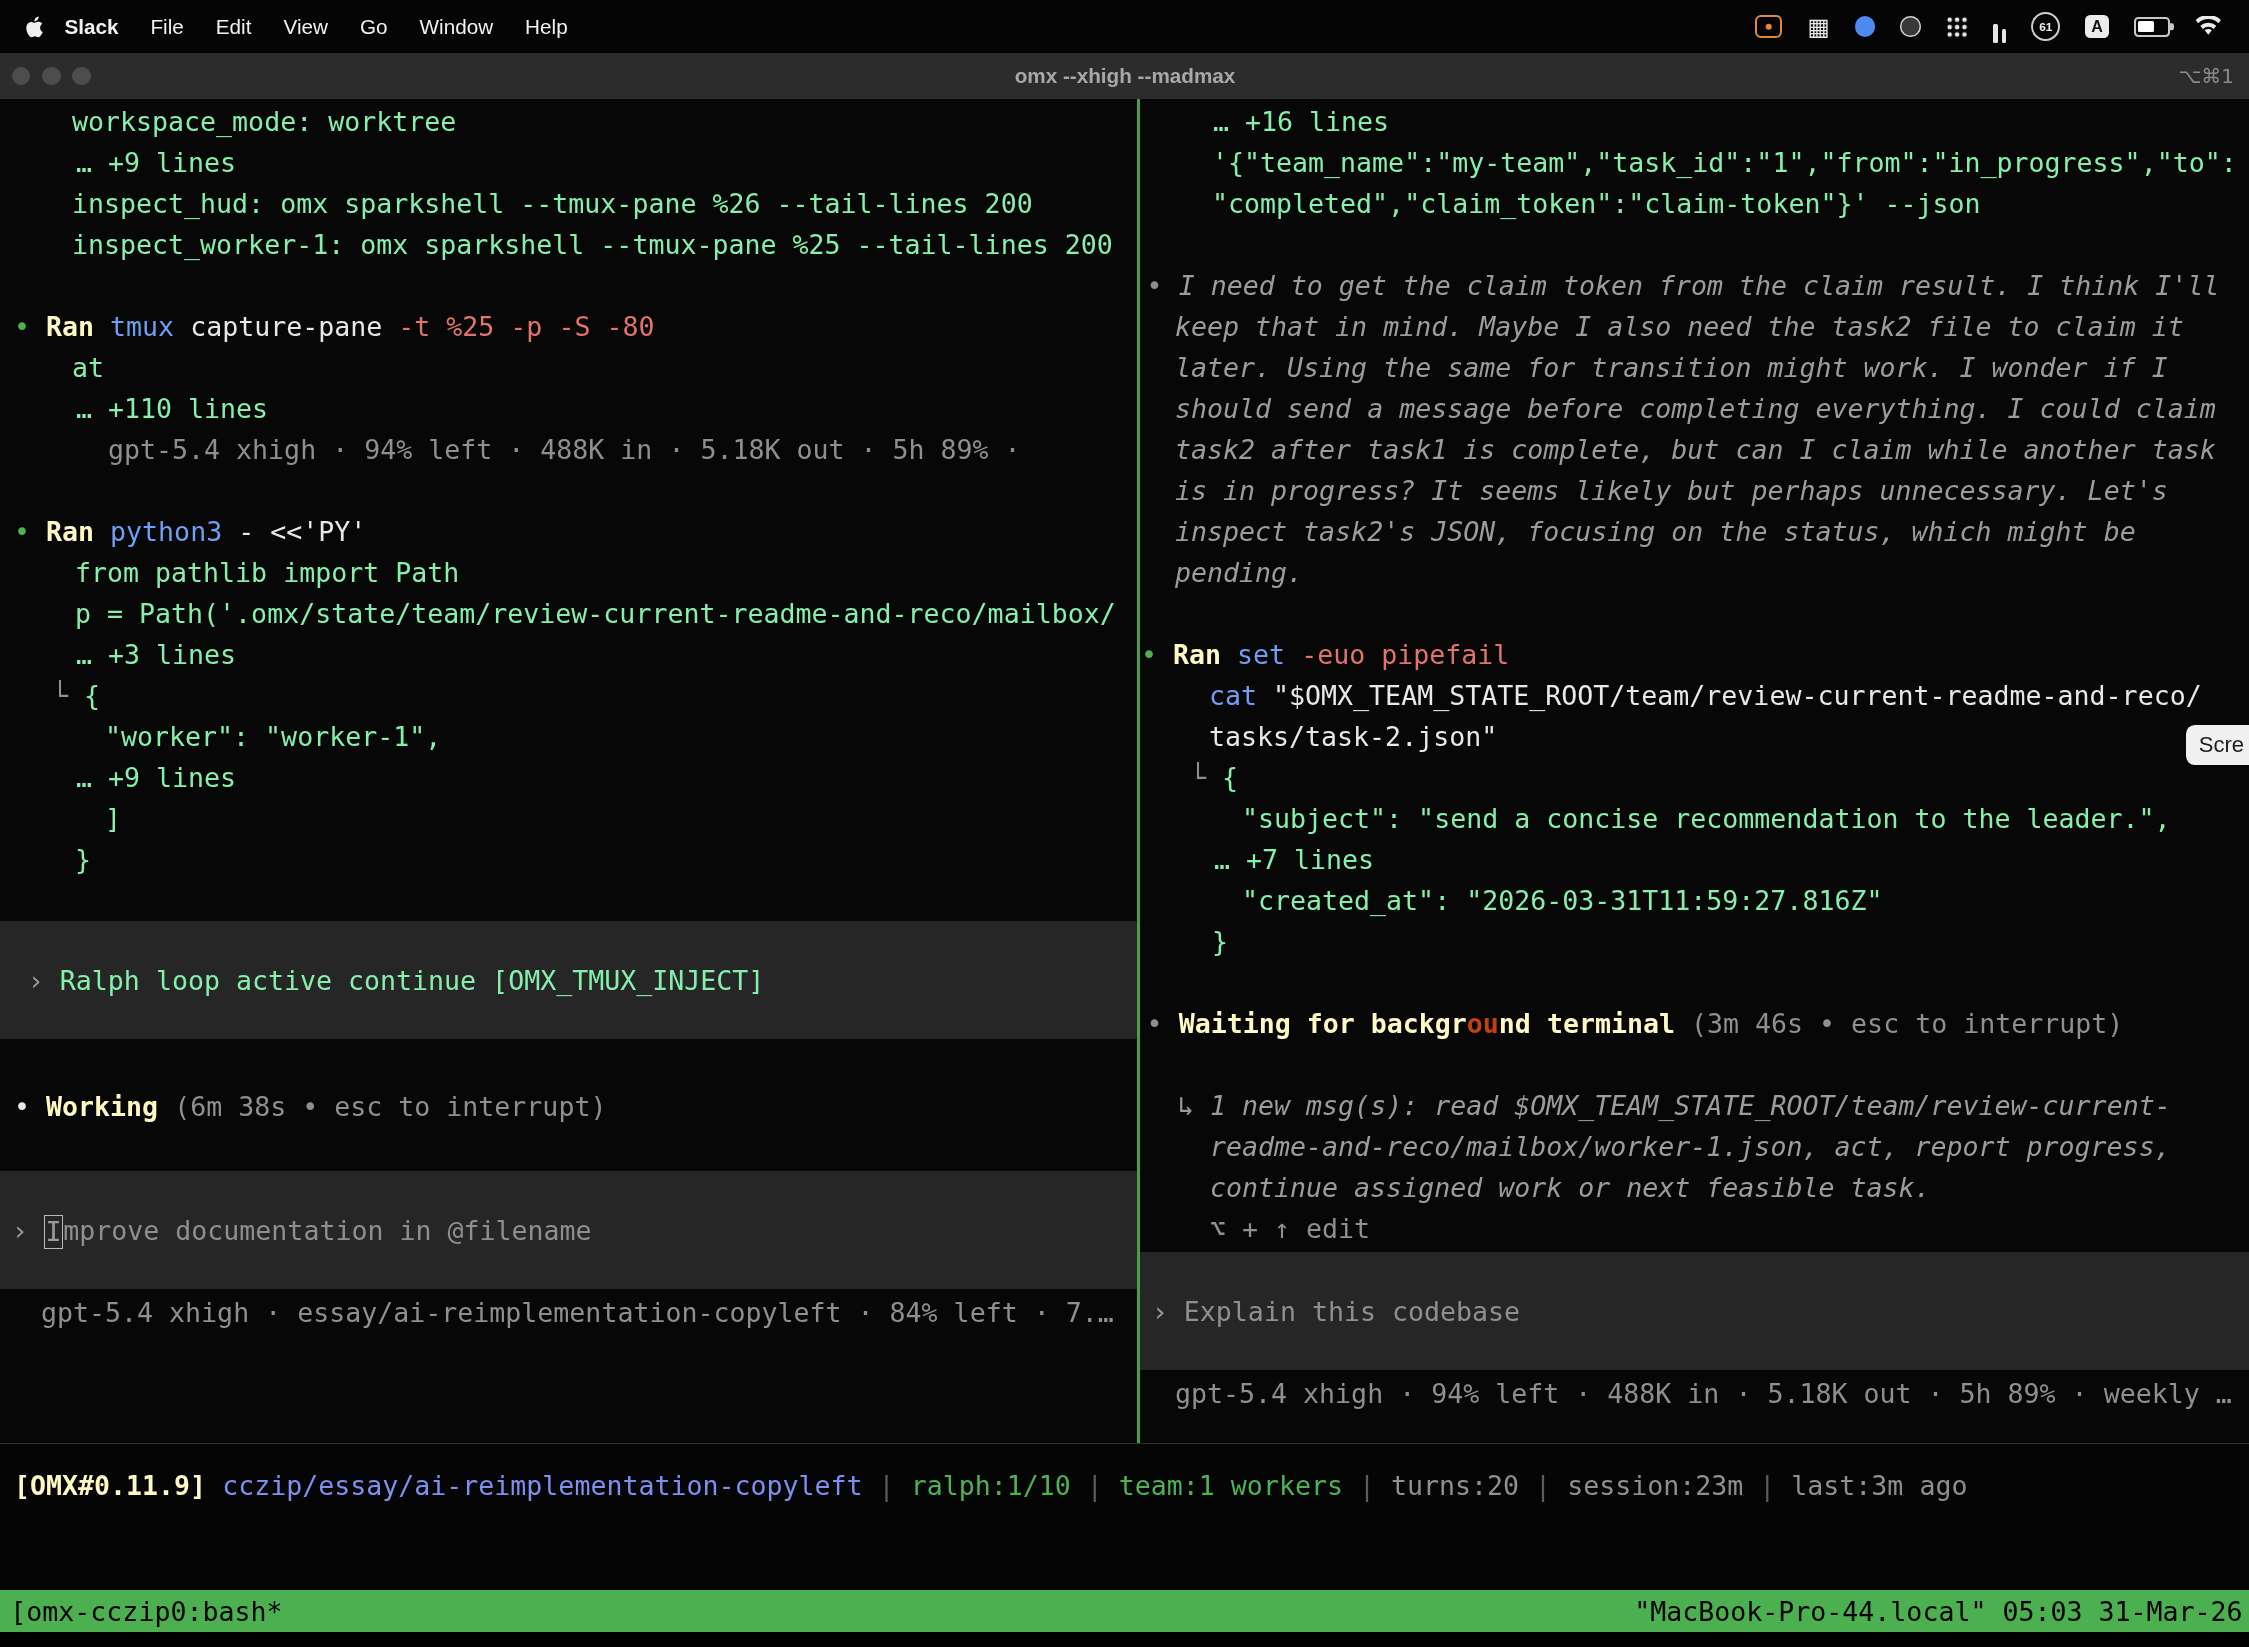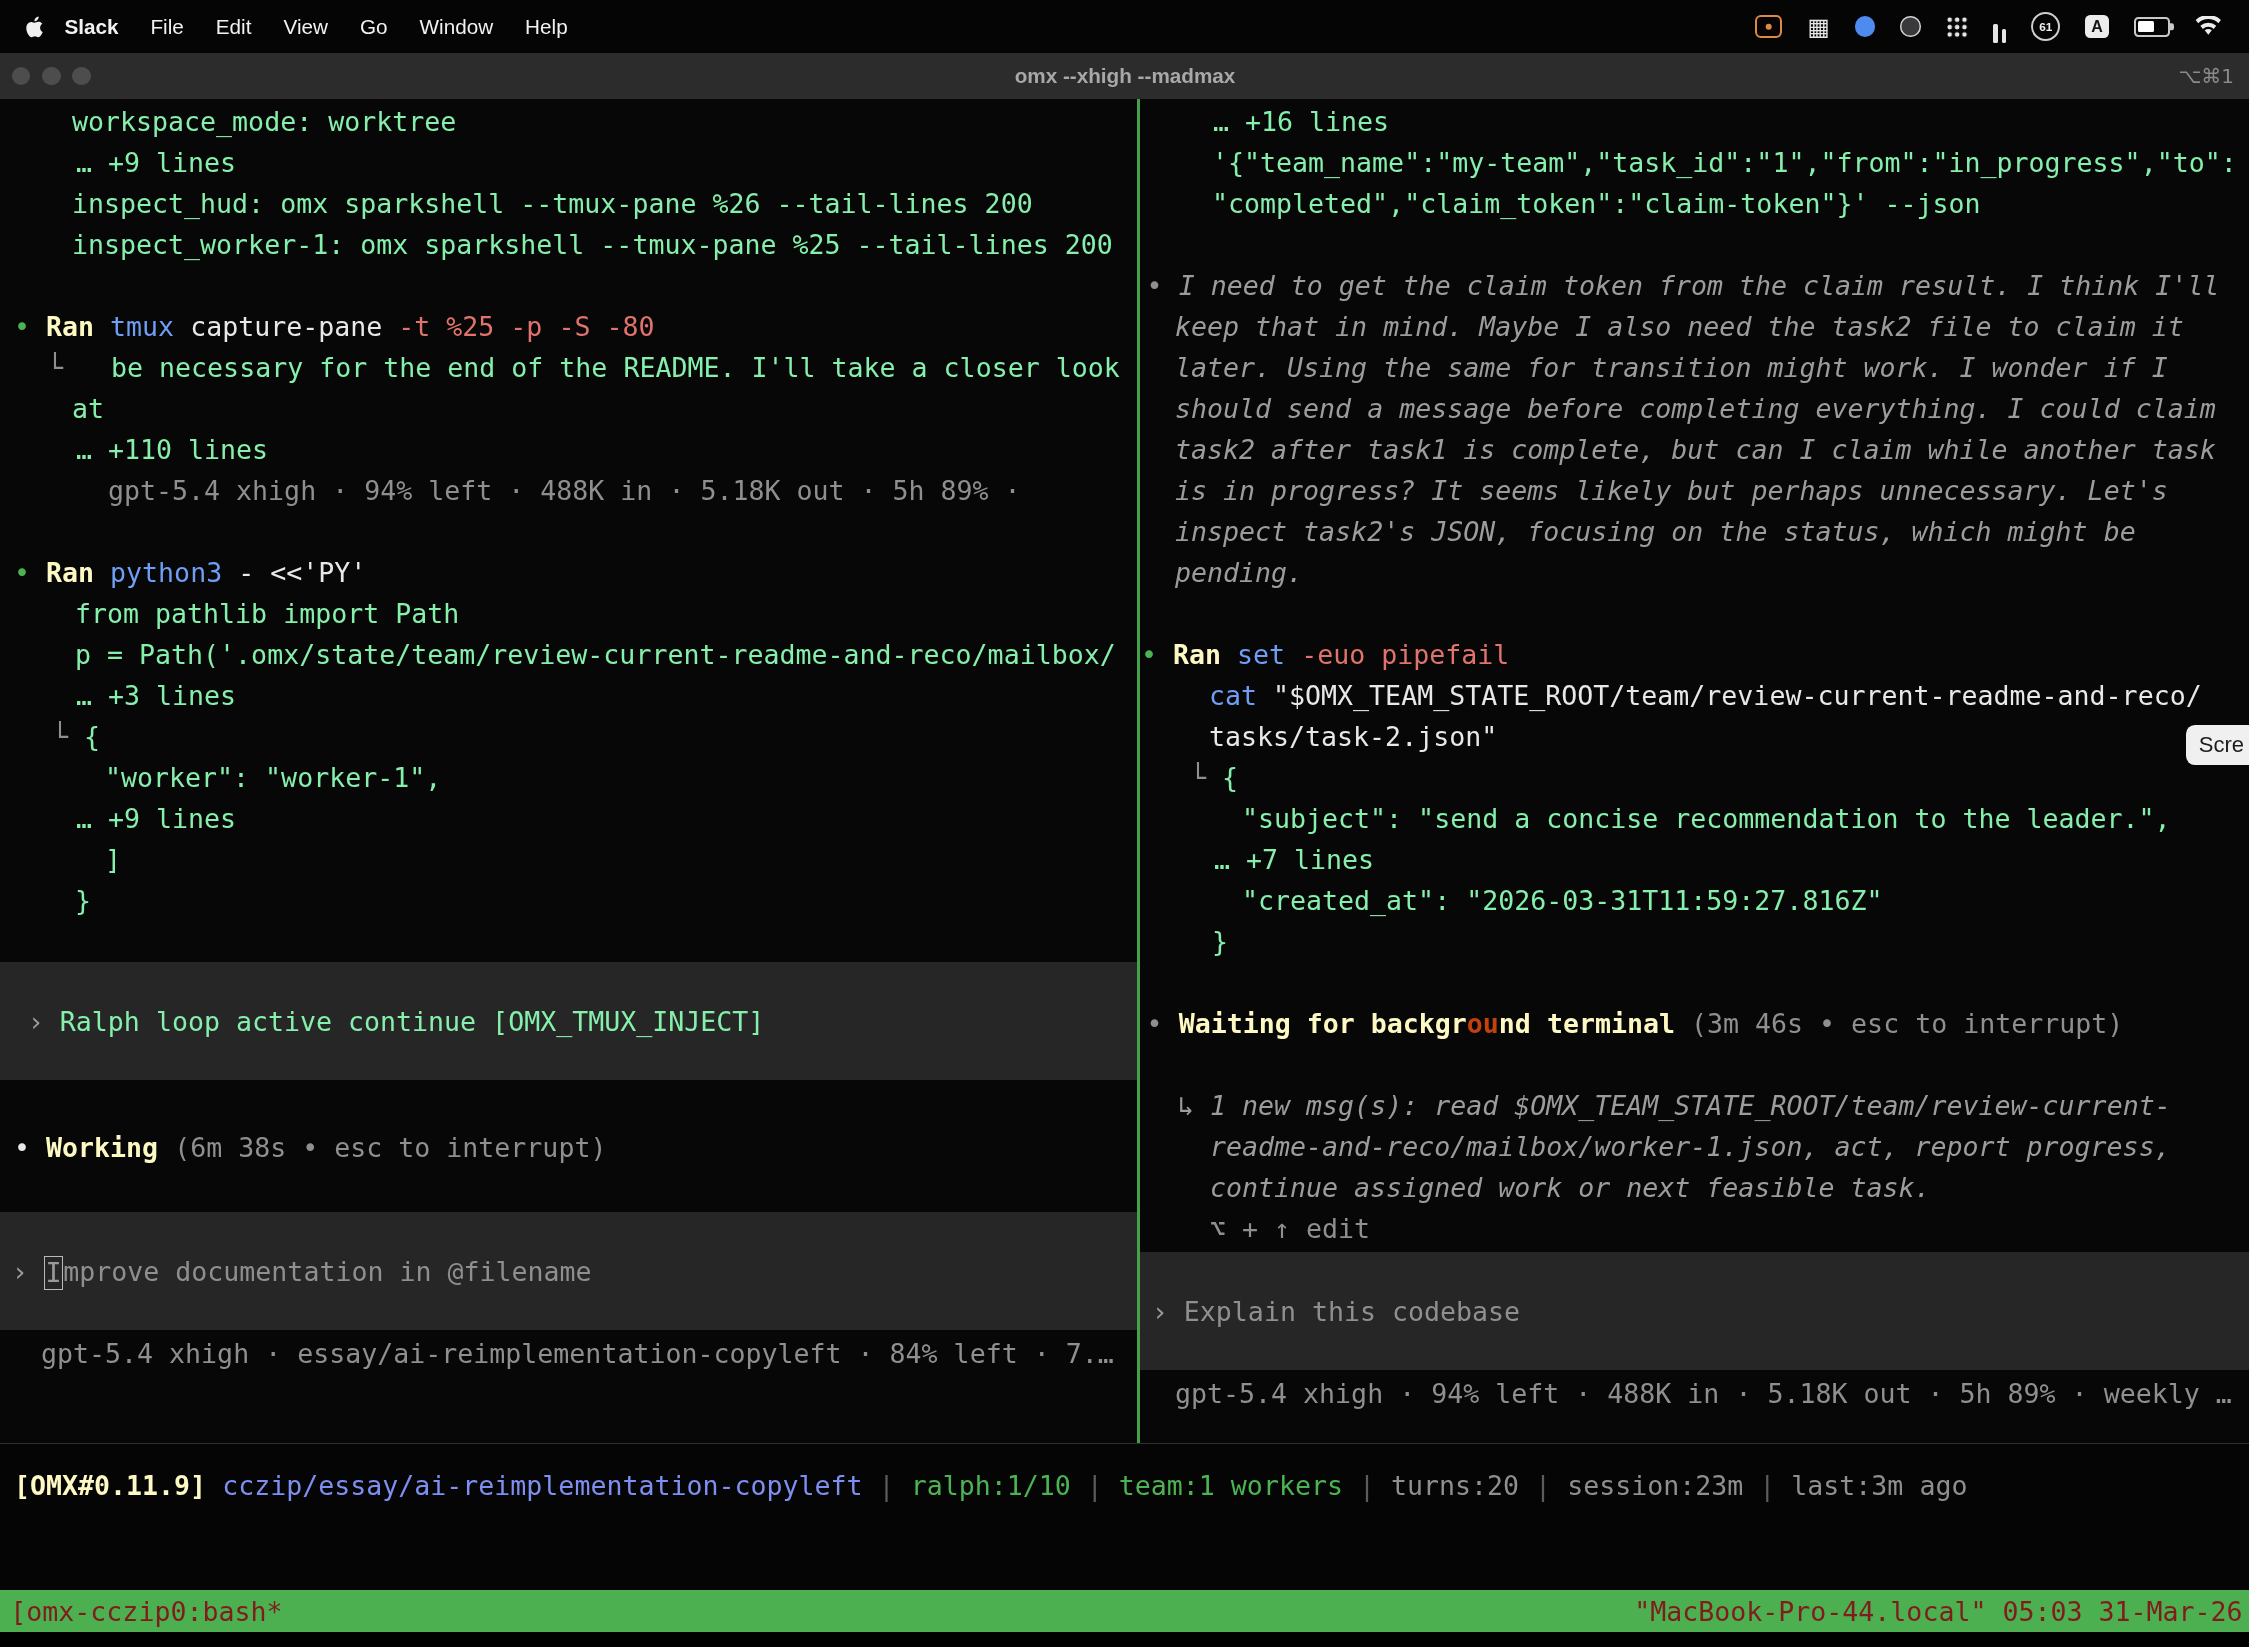--- a/index.html
+++ b/index.html
@@ -60,21 +60,21 @@
   .s-sep{color:#5c5c5c;}
   .s-cur{display:inline-block;height:32px;line-height:31px;border:1.5px solid #b9b9b9;vertical-align:middle;color:#9a9a9a;padding:0 0.7px;}
 
   .screen-btn{position:absolute;top:626px;right:0;height:40px;background:#f0f0f0;color:#1c1c1c;font-family:"Liberation Sans",sans-serif;font-size:22px;display:flex;align-items:center;padding:0 5.9px 0 13.3px;border-radius:8.9px 0 0 8.9px;}
 
   
   .bottom{position:absolute;top:1443px;left:0;right:0;height:147px;border-top:1.5px solid #2e2e2e;background:#050505;}
   #omx-status{margin-top:20.7px;}
 
   
-  .tmux{position:absolute;top:1590px;left:0;right:0;height:42px;background:#4caf50;color:#7f1d1d;display:flex;align-items:center;justify-content:space-between;font-size:26.6px;gap:12px;}
+  .tmux{position:absolute;top:1590px;left:0;right:0;height:42px;background:#4caf50;color:#000000;display:flex;align-items:center;justify-content:space-between;font-size:26.6px;gap:12px;}
   .tmux .l{padding-left:10.3px;white-space:pre;}
   .tmux .r{padding-right:7.4px;white-space:pre;}
 </style>
 </head>
 <body>
 
 <header class="menubar">
   <div class="menu-left">
     <span class="apple">
       <svg viewBox="0 0 17 20" width="19" height="22" aria-hidden="true">
@@ -119,21 +119,20 @@
 </div>
 
 <div class="term">
   <div class="pane pane-left" id="pane-left">
       <div class="line" style="padding-left: 72px;"><span class="s-d">workspace_mode: worktree</span></div>
       <div class="line" style="padding-left: 76px;"><span class="s-d">… +9 lines</span></div>
       <div class="line" style="padding-left: 72px;"><span class="s-d">inspect_hud: omx sparkshell --tmux-pane %26 --tail-lines 200</span></div>
       <div class="line" style="padding-left: 72px;"><span class="s-d">inspect_worker-1: omx sparkshell --tmux-pane %25 --tail-lines 200</span></div>
       <div class="line"></div>
       <div class="line" style="padding-left: 14px;"><span class="s-g">• </span><span class="s-wb">Ran </span><span class="s-b">tmux </span><span class="s-w">capture-pane </span><span class="s-r">-t %25 -p -S -80</span></div>
-      <div class="line" style="padding-left: 47px;"><span class="s-dim">└</span><span class="s-d">   be necessary for the end of the README. I'll take a closer look</span></div>
       <div class="line" style="padding-left: 72px;"><span class="s-d">at</span></div>
       <div class="line" style="padding-left: 76px;"><span class="s-d">… +110 lines</span></div>
       <div class="line" style="padding-left: 108px;"><span class="s-dim">gpt-5.4 xhigh · 94% left · 488K in · 5.18K out · 5h 89% ·</span></div>
       <div class="line"></div>
       <div class="line" style="padding-left: 14px;"><span class="s-g">• </span><span class="s-wb">Ran </span><span class="s-b">python3 </span><span class="s-w">- </span><span class="s-w">&lt;&lt;'PY'</span></div>
       <div class="line" style="padding-left: 75px;"><span class="s-d">from pathlib import Path</span></div>
       <div class="line" style="padding-left: 75px;"><span class="s-d">p = Path('.omx/state/team/review-current-readme-and-reco/mailbox/</span></div>
       <div class="line" style="padding-left: 76px;"><span class="s-d">… +3 lines</span></div>
       <div class="line" style="padding-left: 52px;"><span class="s-dim">└ </span><span class="s-d">{</span></div>
       <div class="line" style="padding-left: 105px;"><span class="s-d">"worker": "worker-1",</span></div>

